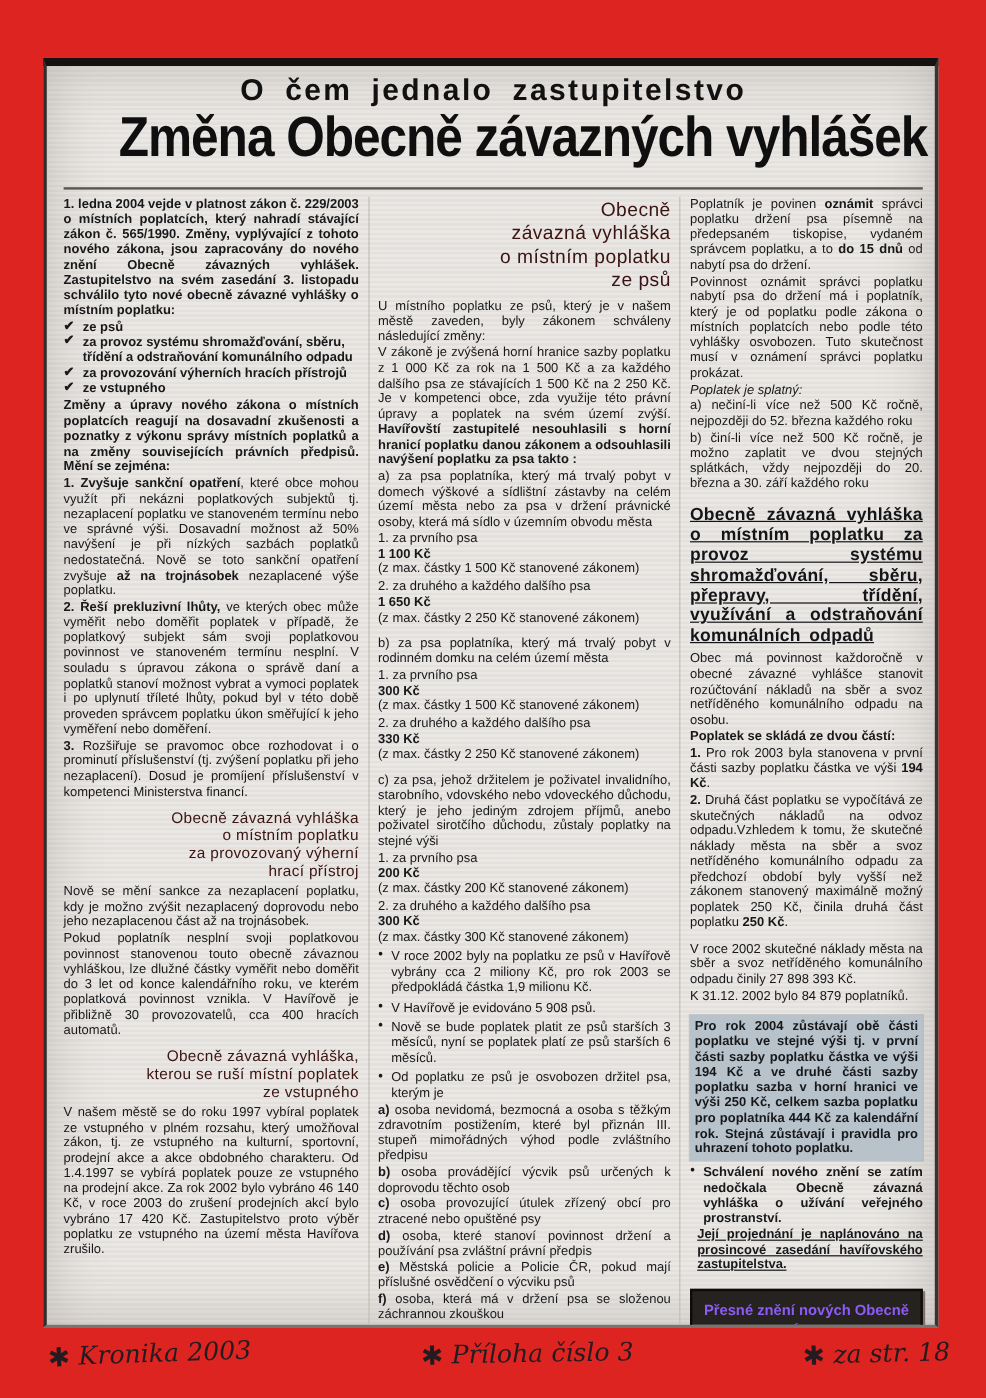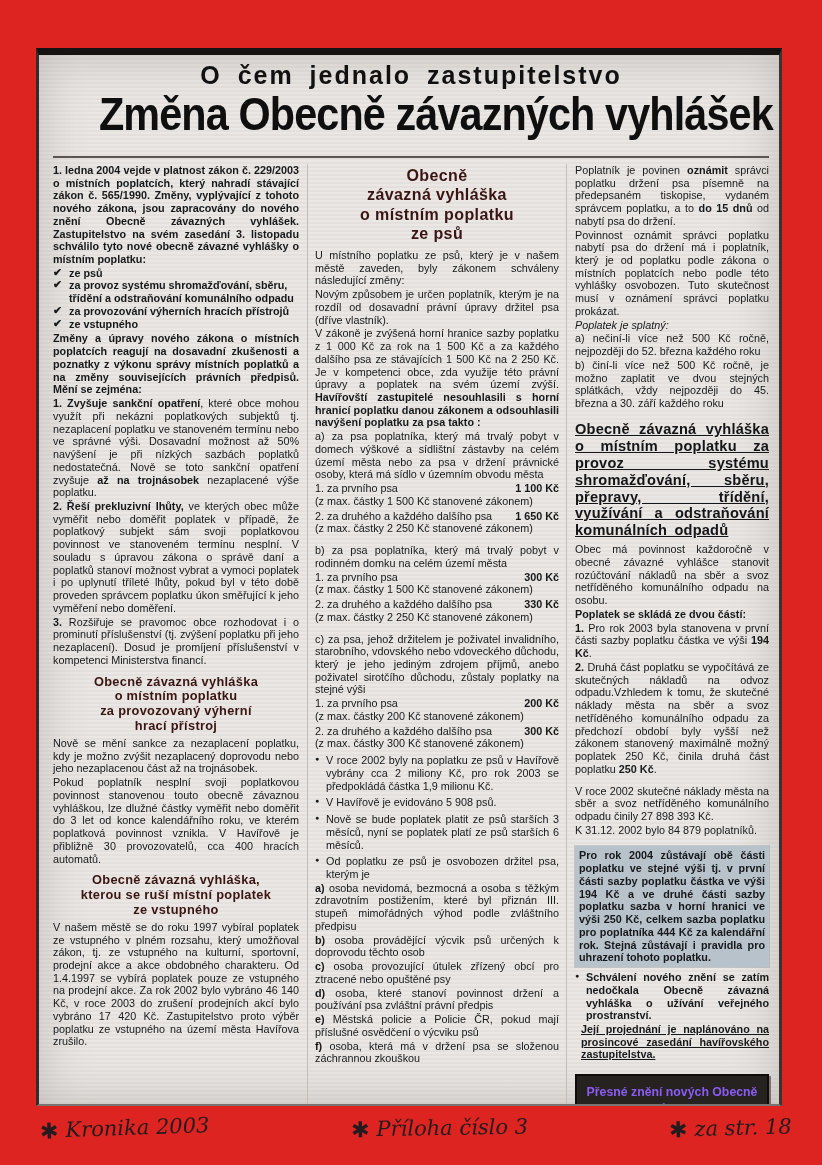--- a/index.html
+++ b/index.html
@@ -44,29 +44,29 @@
   .para.mt{margin-top:9px;}
   .para.note{margin-bottom:2px;}
   .para.boldall{font-weight:bold;}
   .para.indent{padding-left:6px;text-decoration:underline;}
   .bullet{position:relative;padding-left:11px;margin-top:4px;}
   .bullet::before{content:"●";position:absolute;left:0;top:1px;font-size:7px;}
   ul.check{list-style:none;margin:1px 0 2px 0;padding:0;font-weight:bold;}
   ul.check li{position:relative;padding-left:16px;margin:0;}
   ul.check .ck{position:absolute;left:0;top:-1px;font-weight:bold;}
   .hred{
-    color:#3a1412;text-align:center;font-weight:bold;font-size:12.8px;line-height:1.16;
+    color:#3a1412;text-align:right;font-weight:normal;font-size:12.8px;line-height:1.16;
     margin:8px 0 3px 0;letter-spacing:.3px;
   }
   .hred.big{font-size:16px;line-height:1.22;letter-spacing:.4px;margin:2px 0 5px 0;}
   .hblack{
     color:#141518;font-weight:bold;font-size:14.6px;line-height:1.16;text-align:justify;
     margin:11px 0 4px 0;letter-spacing:.2px;word-spacing:3px;text-decoration:underline;
   }
-  .price{display:flex;justify-content:space-between;margin:1px 0 0 0;}
+  .price{display:flex;justify-content:space-between;margin:1px 0 0 0;flex-direction:column;}
   .price .r{font-weight:bold;white-space:nowrap;}
   .hl{background:#b7c2cb;font-weight:bold;padding:3px 4px;margin-top:10px;box-shadow:0 0 0 1px rgba(130,140,150,.35);}
   .infobox{
     background:#26221f;color:#8b5cf6;font-weight:bold;text-align:center;
     border:2px solid #0e0c0b;margin-top:13px;padding:9px 7px;font-size:12.3px;line-height:1.3;
     box-shadow:2px 2px 0 rgba(40,20,15,.5);
   }
   .infobox .url{margin-top:1px;}
   .annots{
     position:absolute;left:40px;right:30px;top:1116px;display:flex;justify-content:space-between;align-items:flex-start;
@@ -98,21 +98,20 @@
         <p class="para"><span class="b">3. </span><span>Rozšiřuje se pravomoc obce rozhodovat i o prominutí příslušenství (tj. zvýšení poplatku při jeho nezaplacení). Dosud je promíjení příslušenství v kompetenci Ministerstva financí.</span></p>
         <h3 class="hred">Obecně závazná vyhláška<br>o místním poplatku<br>za provozovaný výherní<br>hrací přístroj</h3>
         <p class="para"><span>Nově se mění sankce za nezaplacení poplatku, kdy je možno zvýšit nezaplacený doprovodu nebo jeho nezaplacenou část až na trojnásobek.</span></p>
         <p class="para"><span>Pokud poplatník nesplní svoji poplatkovou povinnost stanovenou touto obecně závaznou vyhláškou, lze dlužné částky vyměřit nebo doměřit do 3 let od konce kalendářního roku, ve kterém poplatková povinnost vznikla. V Havířově je přibližně 30 provozovatelů, cca 400 hracích automatů.</span></p>
         <h3 class="hred">Obecně závazná vyhláška,<br>kterou se ruší místní poplatek<br>ze vstupného</h3>
         <p class="para"><span>V našem městě se do roku 1997 vybíral poplatek ze vstupného v plném rozsahu, který umožňoval zákon, tj. ze vstupného na kulturní, sportovní, prodejní akce a akce obdobného charakteru. Od 1.4.1997 se vybírá poplatek pouze ze vstupného na prodejní akce. Za rok 2002 bylo vybráno 46 140 Kč, v roce 2003 do zrušení prodejních akcí bylo vybráno 17 420 Kč. Zastupitelstvo proto výběr poplatku ze vstupného na území města Havířova zrušilo.</span></p>
       </div>
       <div class="col col2">
         <h3 class="hred big">Obecně<br>závazná vyhláška<br>o místním poplatku<br>ze psů</h3>
         <p class="para"><span>U místního poplatku ze psů, který je v našem městě zaveden, byly zákonem schváleny následující změny:</span></p>
-        <p class="para"><span>Novým způsobem je určen poplatník, kterým je na rozdíl od dosavadní právní úpravy držitel psa (dříve vlastník).</span></p>
         <p class="para"><span>V zákoně je zvýšená horní hranice sazby poplatku z 1 000 Kč za rok na 1 500 Kč a za každého dalšího psa ze stávajících 1 500 Kč na 2 250 Kč. Je v kompetenci obce, zda využije této právní úpravy a poplatek na svém území zvýší. </span><span class="b">Havířovští zastupitelé nesouhlasili s horní hranicí poplatku danou zákonem a odsouhlasili navýšení poplatku za psa takto :</span></p>
         <p class="para"><span>a) za psa poplatníka, který má trvalý pobyt v domech výškové a sídlištní zástavby na celém území města nebo za psa v držení právnické osoby, která má sídlo v územním obvodu města</span></p>
         <div class="price">
           <span>1. za prvního psa</span>
           <span class="r">1 100 Kč</span>
         </div>
         <p class="para note"><span>(z max. částky 1 500 Kč stanovené zákonem)</span></p>
         <div class="price">
           <span>2. za druhého a každého dalšího psa</span>
           <span class="r">1 650 Kč</span>
@@ -149,21 +148,21 @@
         <p class="para"><span class="b">c)</span><span> osoba provozující útulek zřízený obcí pro ztracené nebo opuštěné psy</span></p>
         <p class="para"><span class="b">d)</span><span> osoba, které stanoví povinnost držení a používání psa zvláštní právní předpis</span></p>
         <p class="para"><span class="b">e)</span><span> Městská policie a Policie ČR, pokud mají příslušné osvědčení o výcviku psů</span></p>
         <p class="para"><span class="b">f)</span><span> osoba, která má v držení psa se složenou záchrannou zkouškou</span></p>
       </div>
       <div class="col col3">
         <p class="para"><span>Poplatník je povinen </span><span class="b">oznámit</span><span> správci poplatku držení psa písemně na předepsaném tiskopise, vydaném správcem poplatku, a to </span><span class="b">do 15 dnů</span><span> od nabytí psa do držení.</span></p>
         <p class="para"><span>Povinnost oznámit správci poplatku nabytí psa do držení má i poplatník, který je od poplatku podle zákona o místních poplatcích nebo podle této vyhlášky osvobozen. Tuto skutečnost musí v oznámení správci poplatku prokázat.</span></p>
         <p class="para"><span class="i">Poplatek je splatný:</span></p>
         <p class="para"><span>a) nečiní-li více než 500 Kč ročně, nejpozději do 52. března každého roku</span></p>
-        <p class="para"><span>b) činí-li více než 500 Kč ročně, je možno zaplatit ve dvou stejných splátkách, vždy nejpozději do 45. března a 30. září každého roku</span></p>
+        <p class="para"><span>b) činí-li více než 500 Kč ročně, je možno zaplatit ve dvou stejných splátkách, vždy nejpozději do 20. března a 30. září každého roku</span></p>
         <h3 class="hblack">Obecně závazná vyhláška o místním poplatku za provoz systému shromažďování, sběru, přepravy, třídění, využívání a odstraňování komunálních odpadů</h3>
         <p class="para"><span>Obec má povinnost každoročně v obecné závazné vyhlášce stanovit rozúčtování nákladů na sběr a svoz netříděného komunálního odpadu na osobu.</span></p>
         <p class="para"><span class="b">Poplatek se skládá ze dvou částí:</span></p>
         <p class="para"><span class="b">1. </span><span>Pro rok 2003 byla stanovena v první části sazby poplatku částka ve výši </span><span class="b">194 Kč</span><span>.</span></p>
         <p class="para"><span class="b">2. </span><span>Druhá část poplatku se vypočítává ze skutečných nákladů na odvoz odpadu.Vzhledem k tomu, že skutečné náklady města na sběr a svoz netříděného komunálního odpadu za předchozí období byly vyšší než zákonem stanovený maximálně možný poplatek 250 Kč, činila druhá část poplatku </span><span class="b">250 Kč</span><span>.</span></p>
         <p class="para mt"><span>V roce 2002 skutečné náklady města na sběr a svoz netříděného komunálního odpadu činily 27 898 393 Kč.</span></p>
         <p class="para"><span>K 31.12. 2002 bylo 84 879 poplatníků.</span></p>
         <p class="para hl"><span>Pro rok 2004 zůstávají obě části poplatku ve stejné výši tj. v první části sazby poplatku částka ve výši 194 Kč a ve druhé části sazby poplatku sazba v horní hranici ve výši 250 Kč, celkem sazba poplatku pro poplatníka 444 Kč za kalendářní rok. Stejná zůstávají i pravidla pro uhrazení tohoto poplatku.</span></p>
         <p class="para bullet"><span class="b">Schválení nového znění se zatím nedočkala Obecně závazná vyhláška o užívání veřejného prostranství.</span></p>
         <p class="para indent"><span class="b">Její projednání je naplánováno na prosincové zasedání havířovského zastupitelstva.</span></p>

